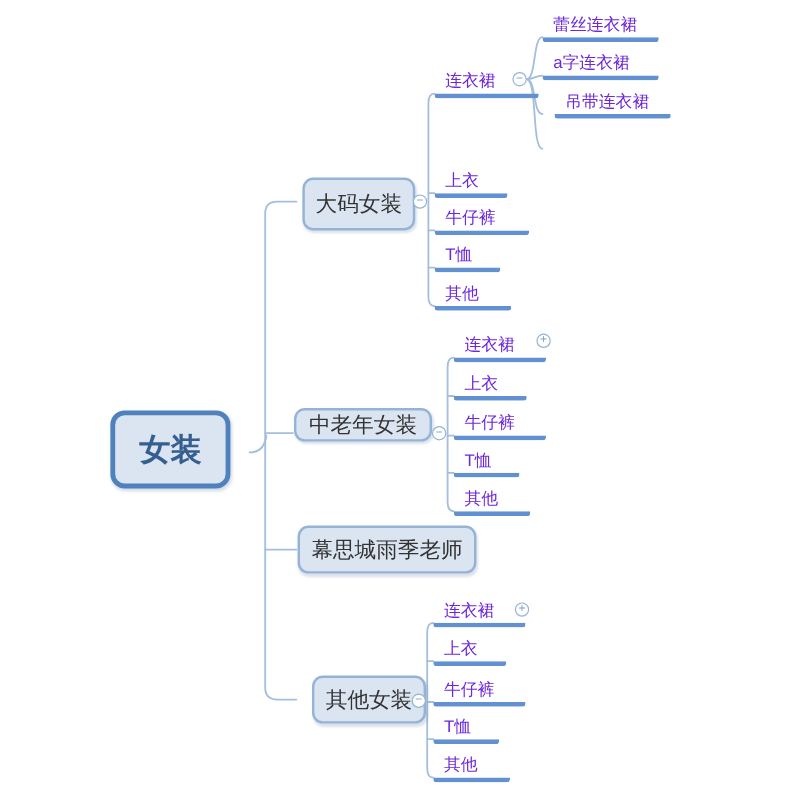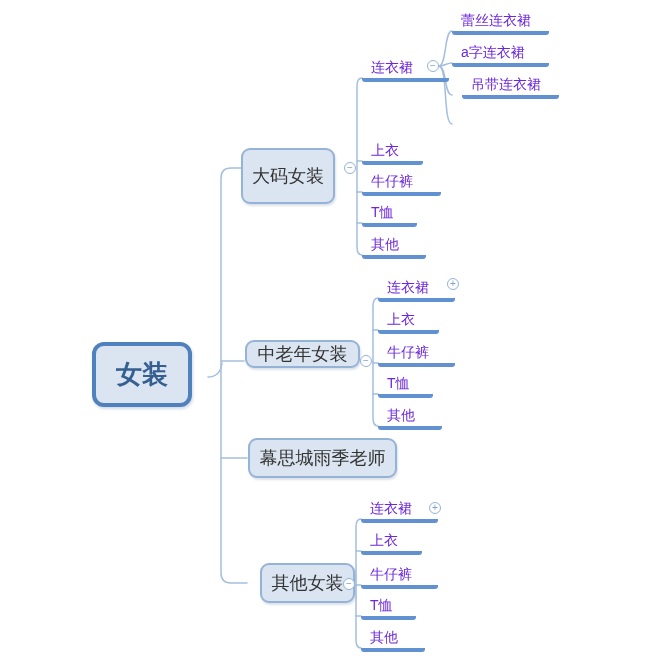--- a/index.html
+++ b/index.html
@@ -81,21 +81,21 @@
 
       <path d="M 361,519 Q 356,519 356,527 L 356,640 Q 356,648 361,648"></path>
       <path d="M 356,551 L 361,551"></path>
       <path d="M 356,585 L 361,585"></path>
       <path d="M 356,616 L 361,616"></path>
     </g>
   </svg>
 
   <div class="node root" style="left:92px;top:342px;width:100px;height:65px">女装</div>
 
-  <div class="node" style="left:241px;top:148px;width:94px;height:56px">大码女装</div>
+  <div class="node" style="left:252px;top:148px;width:94px;height:44px">大码女装</div>
   <div class="node" style="left:245px;top:340px;width:115px;height:28px">中老年女装</div>
   <div class="node" style="left:248px;top:438px;width:149px;height:40px">幕思城雨季老师</div>
   <div class="node" style="left:260px;top:563px;width:95px;height:40px">其他女装</div>
 
   <div class="toggle" style="left:344px;top:162px">−</div>
   <div class="toggle" style="left:360px;top:355px">−</div>
   <div class="toggle" style="left:343px;top:578px">−</div>
 
   <div class="leaf" style="left:362px;top:56px;width:78px">连衣裙</div>
   <div class="toggle" style="left:427px;top:60px">−</div>

